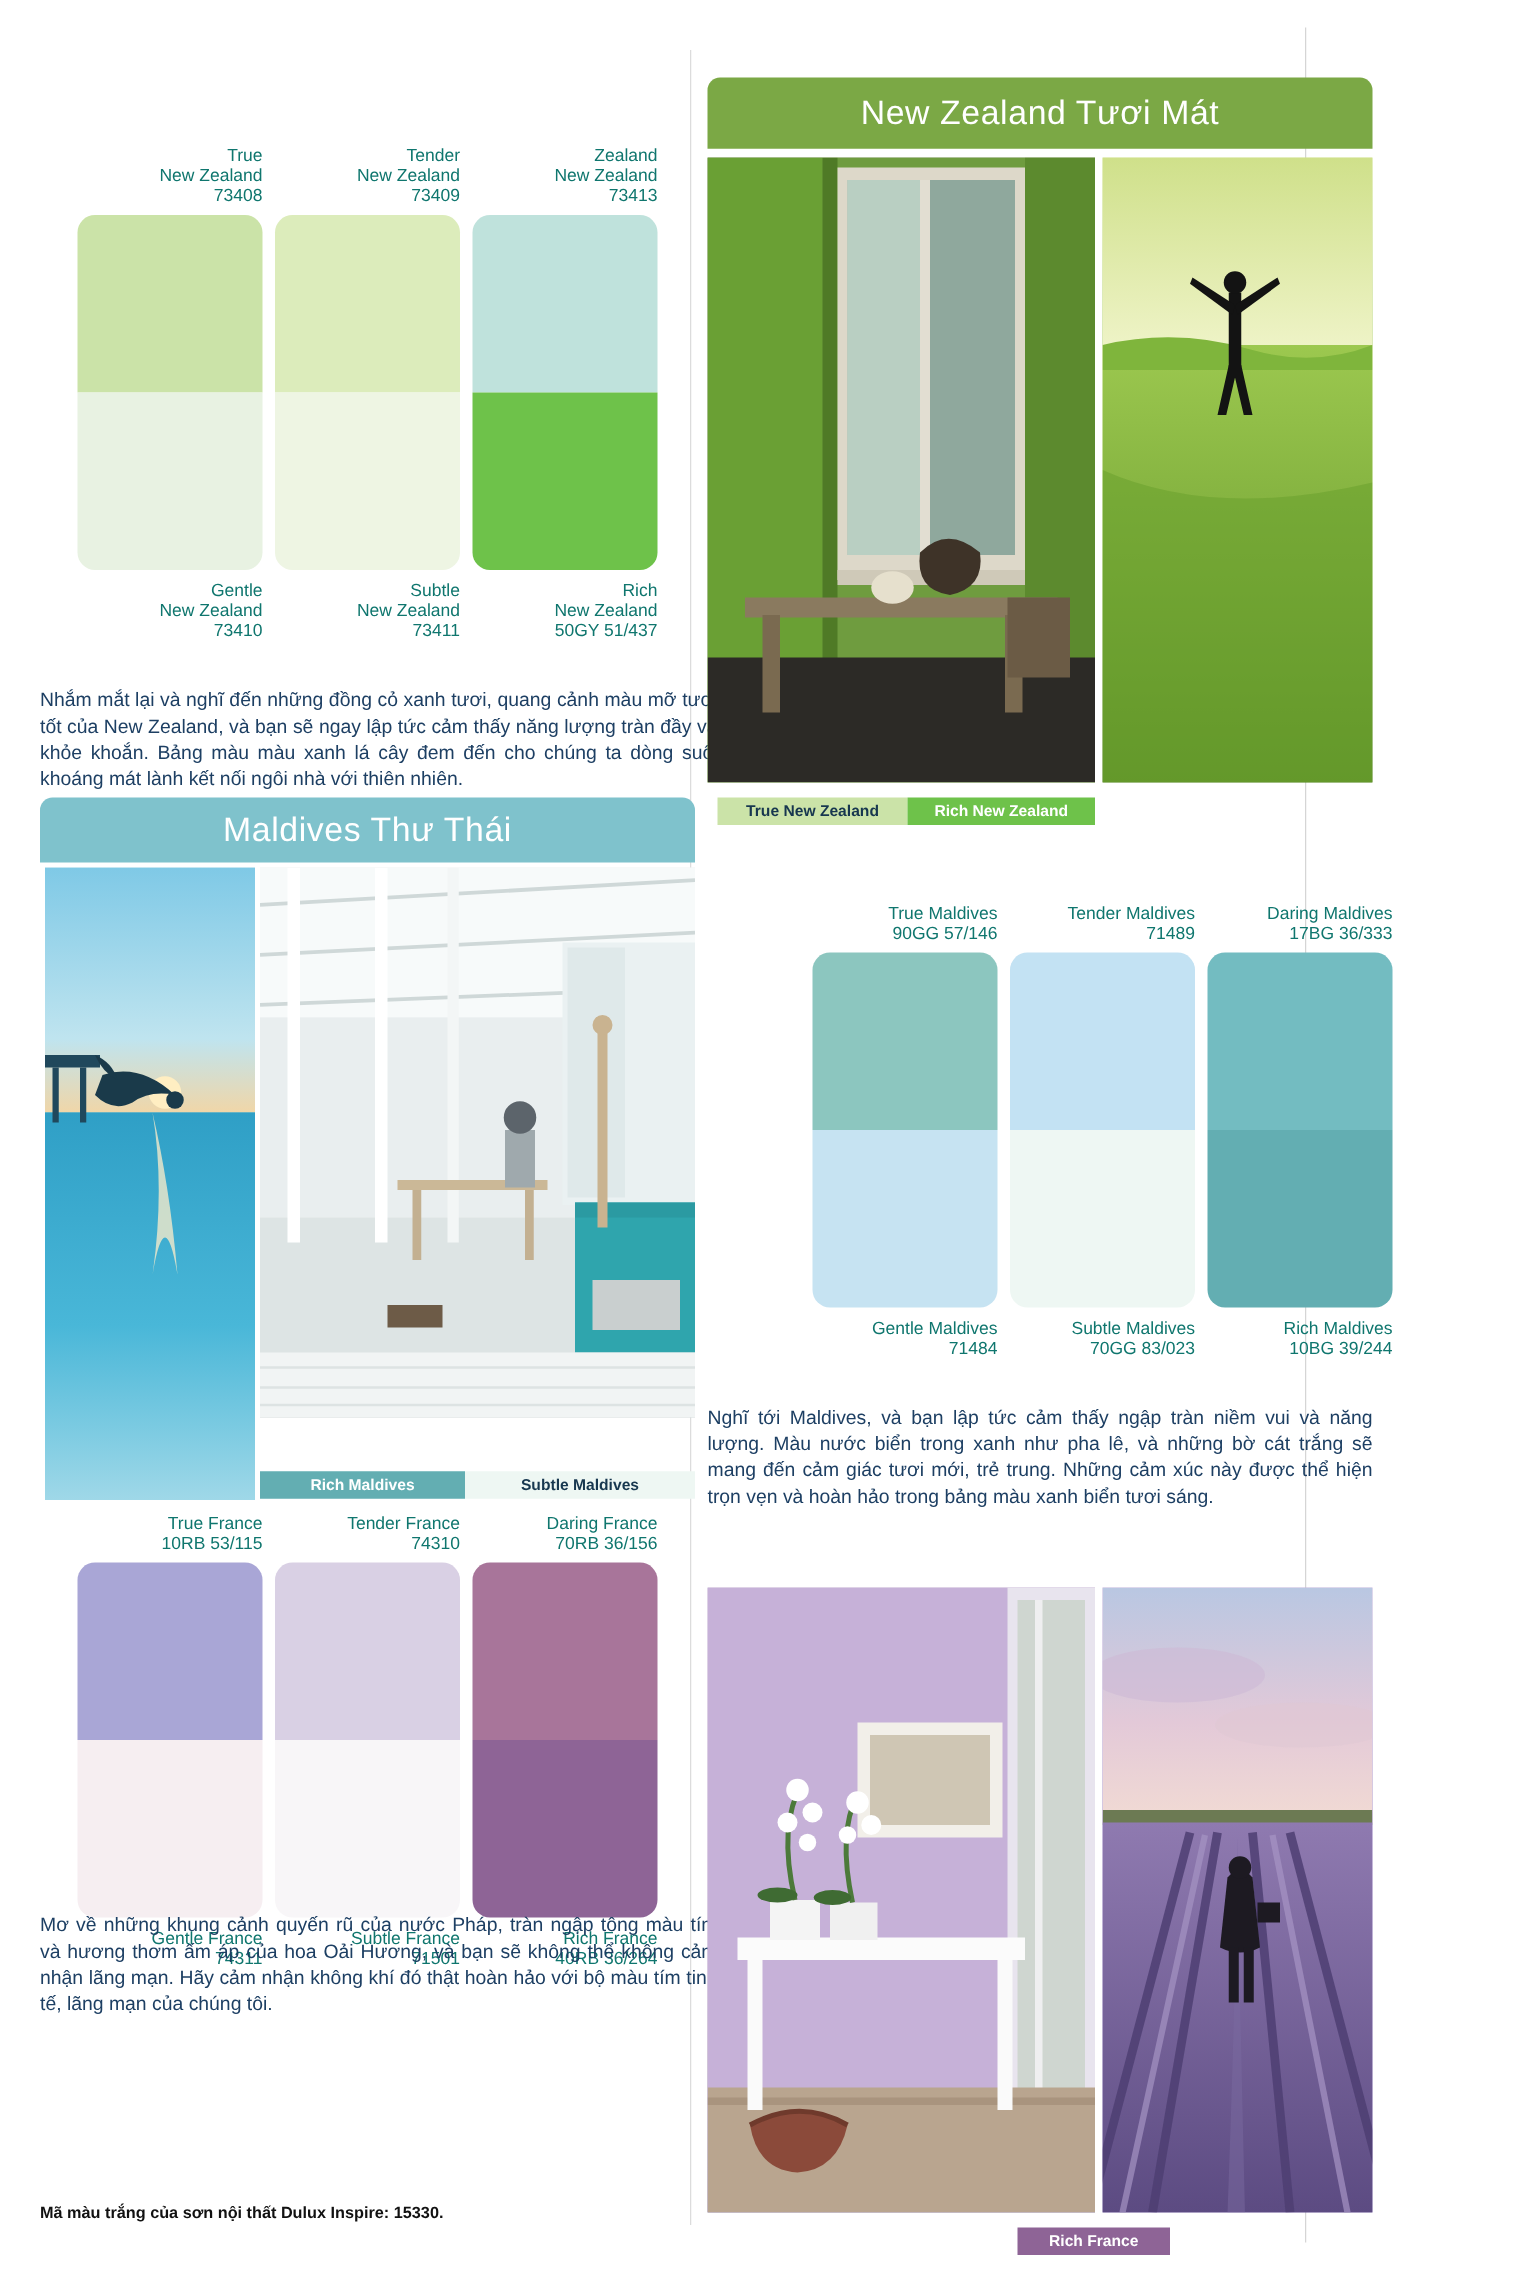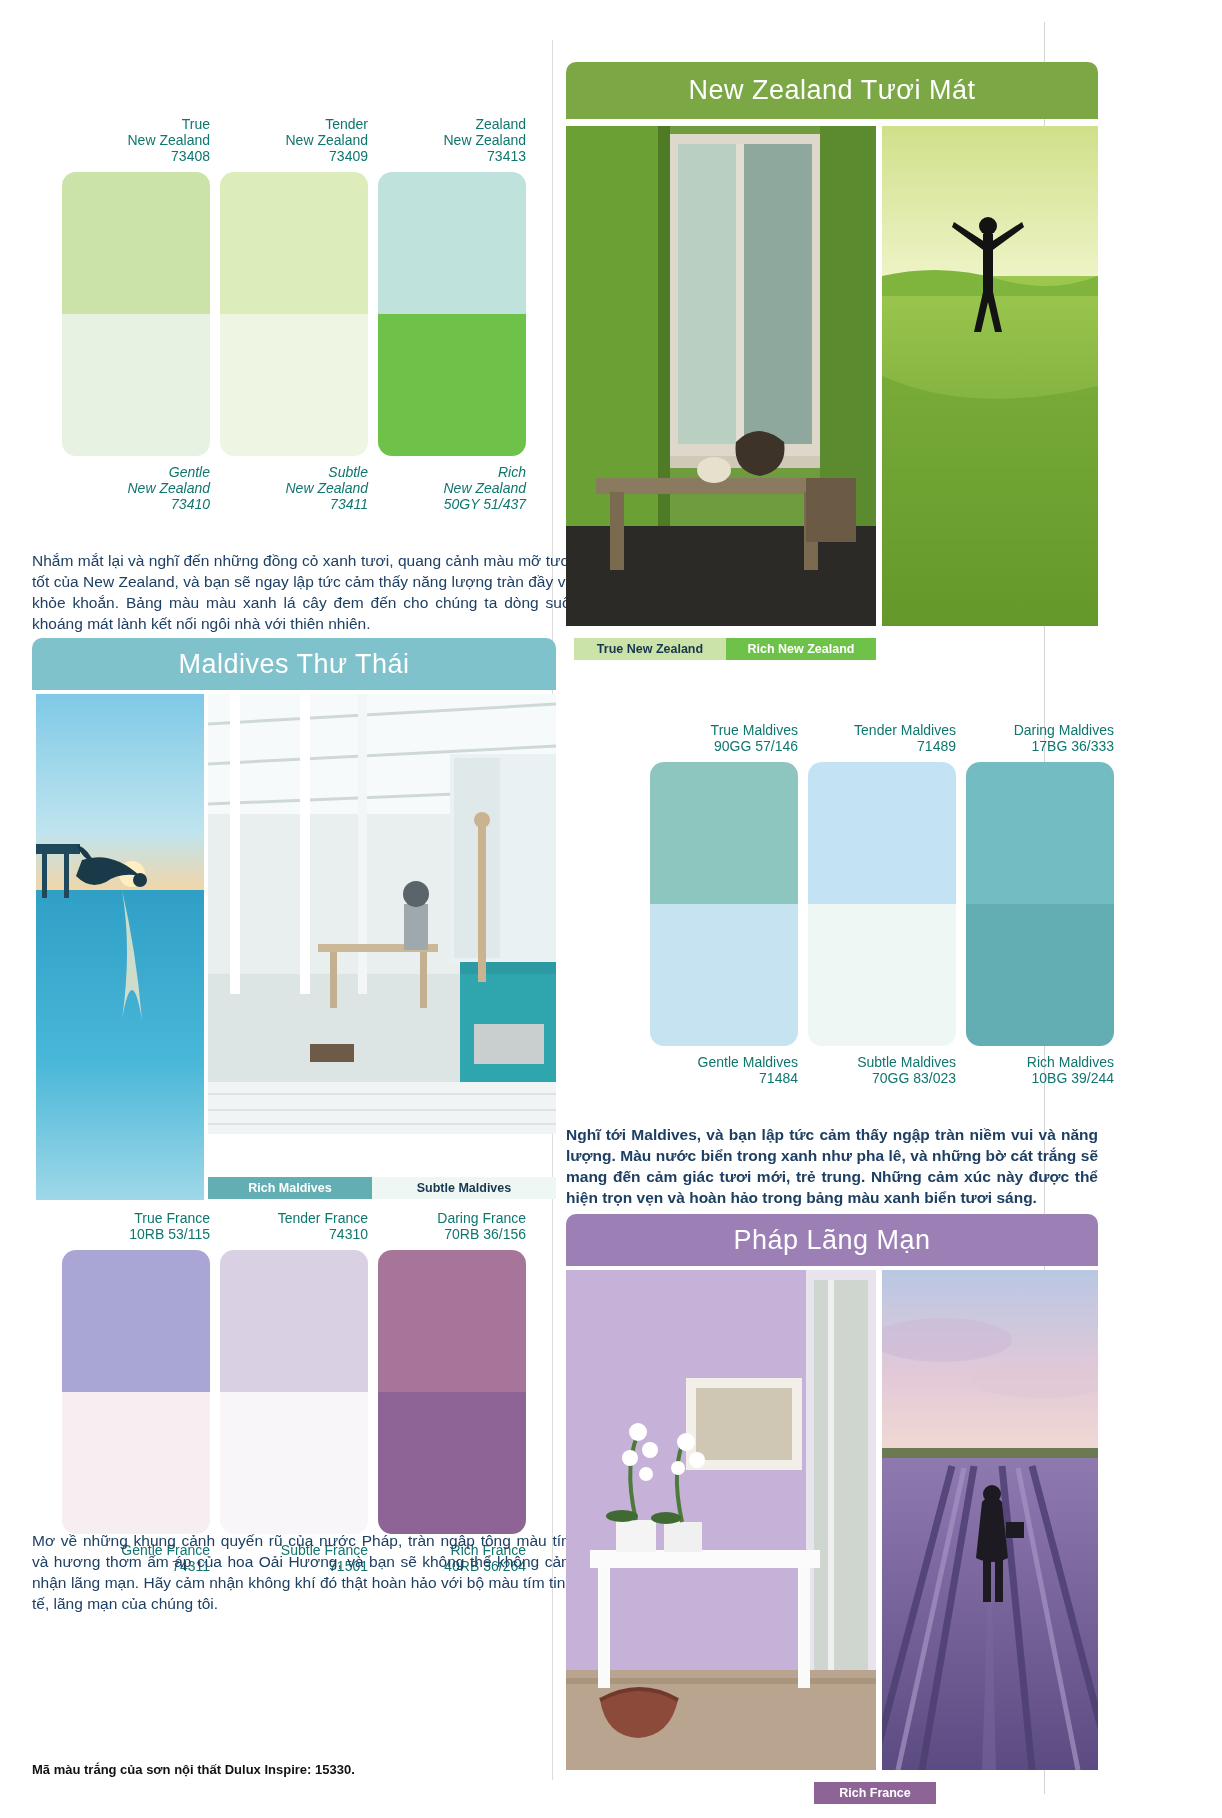--- a/index.html
+++ b/index.html
@@ -117,21 +117,21 @@
       <div class="sw-row" style="margin-top:8px;">
         <div class="sw r-tl" id="nz-t0" style="background: rgb(203, 227, 168);"></div>
         <div class="sw r-tl" id="nz-t1" style="background: rgb(220, 236, 187);"></div>
         <div class="sw r-tl" id="nz-t2" style="background: rgb(191, 226, 220);"></div>
       </div>
       <div class="sw-row">
         <div class="sw r-bl" id="nz-b0" style="background: rgb(232, 242, 226);"></div>
         <div class="sw r-bl" id="nz-b1" style="background: rgb(238, 245, 227);"></div>
         <div class="sw r-bl" id="nz-b2" style="background: rgb(110, 194, 74);"></div>
       </div>
-      <div class="sw-labels" style="margin-top:8px;font-style:italic;">
+      <div class="sw-labels" style="margin-top:8px;">
         <div class="sw-lab">
           <span>Gentle</span><br>
           <span>New Zealand</span><br>
           <span>73410</span>
         </div>
         <div class="sw-lab">
           <span>Subtle</span><br>
           <span>New Zealand</span><br>
           <span>73411</span>
         </div>
@@ -302,21 +302,21 @@
           <span>Subtle Maldives</span><br>
           <span>70GG 83/023</span>
         </div>
         <div class="sw-lab">
           <span>Rich Maldives</span><br>
           <span>10BG 39/244</span>
         </div>
       </div>
     </div>
 
-    <div class="para" style="left:552px;top:1102px;width:532px;font-weight:bold;">Nghĩ tới Maldives, và bạn lập tức cảm thấy ngập tràn niềm vui và năng lượng. Màu nước biển trong xanh như pha lê, và những bờ cát trắng sẽ mang đến cảm giác tươi mới, trẻ trung. Những cảm xúc này được thể hiện trọn vẹn và hoàn hảo trong bảng màu xanh biển tươi sáng.</div>
+    <div class="para" style="left:552px;top:1102px;width:532px;">Nghĩ tới Maldives, và bạn lập tức cảm thấy ngập tràn niềm vui và năng lượng. Màu nước biển trong xanh như pha lê, và những bờ cát trắng sẽ mang đến cảm giác tươi mới, trẻ trung. Những cảm xúc này được thể hiện trọn vẹn và hoàn hảo trong bảng màu xanh biển tươi sáng.</div>
 
     <div class="swatchgrid" style="left:48px;top:1188px;">
       <div class="sw-labels">
         <div class="sw-lab">
           <span>True France</span><br>
           <span>10RB 53/115</span>
         </div>
         <div class="sw-lab">
           <span>Tender France</span><br>
           <span>74310</span>
@@ -347,21 +347,20 @@
         </div>
         <div class="sw-lab">
           <span>Rich France</span><br>
           <span>40RB 36/264</span>
         </div>
       </div>
     </div>
 
     <div class="para" style="left:18px;top:1508px;width:542px;">Mơ về những khung cảnh quyến rũ của nước Pháp, tràn ngập tông màu tím và hương thơm ấm áp của hoa Oải Hương, và bạn sẽ không thể không cảm nhận lãng mạn. Hãy cảm nhận không khí đó thật hoàn hảo với bộ màu tím tinh tế, lãng mạn của chúng tôi.</div>
 
-    <div class="banner" id="fr-banner" style="left: 552px; top: 1192px; width: 532px; height: 52px; background: rgb(155, 127, 181);">Pháp Lãng Mạn</div>
 
     <div class="photo" id="fr-photo-1" style="left:552px;top:1248px;width:310px;height:500px;">
       <svg width="310" height="500" viewBox="0 0 310 500" preserveAspectRatio="none">
         <rect x="0" y="0" width="310" height="500" fill="#c2aed4"></rect>
         <rect x="0" y="0" width="240" height="400" fill="#c6b1d8"></rect>
         <rect x="240" y="0" width="70" height="420" fill="#e8e4ee"></rect>
         <rect x="248" y="10" width="54" height="400" fill="#cfd6d0"></rect>
         <rect x="262" y="10" width="6" height="400" fill="#efeff0"></rect>
         <rect x="0" y="400" width="310" height="100" fill="#b9a58f"></rect>
         <rect x="0" y="408" width="310" height="6" fill="#a9947e"></rect>

